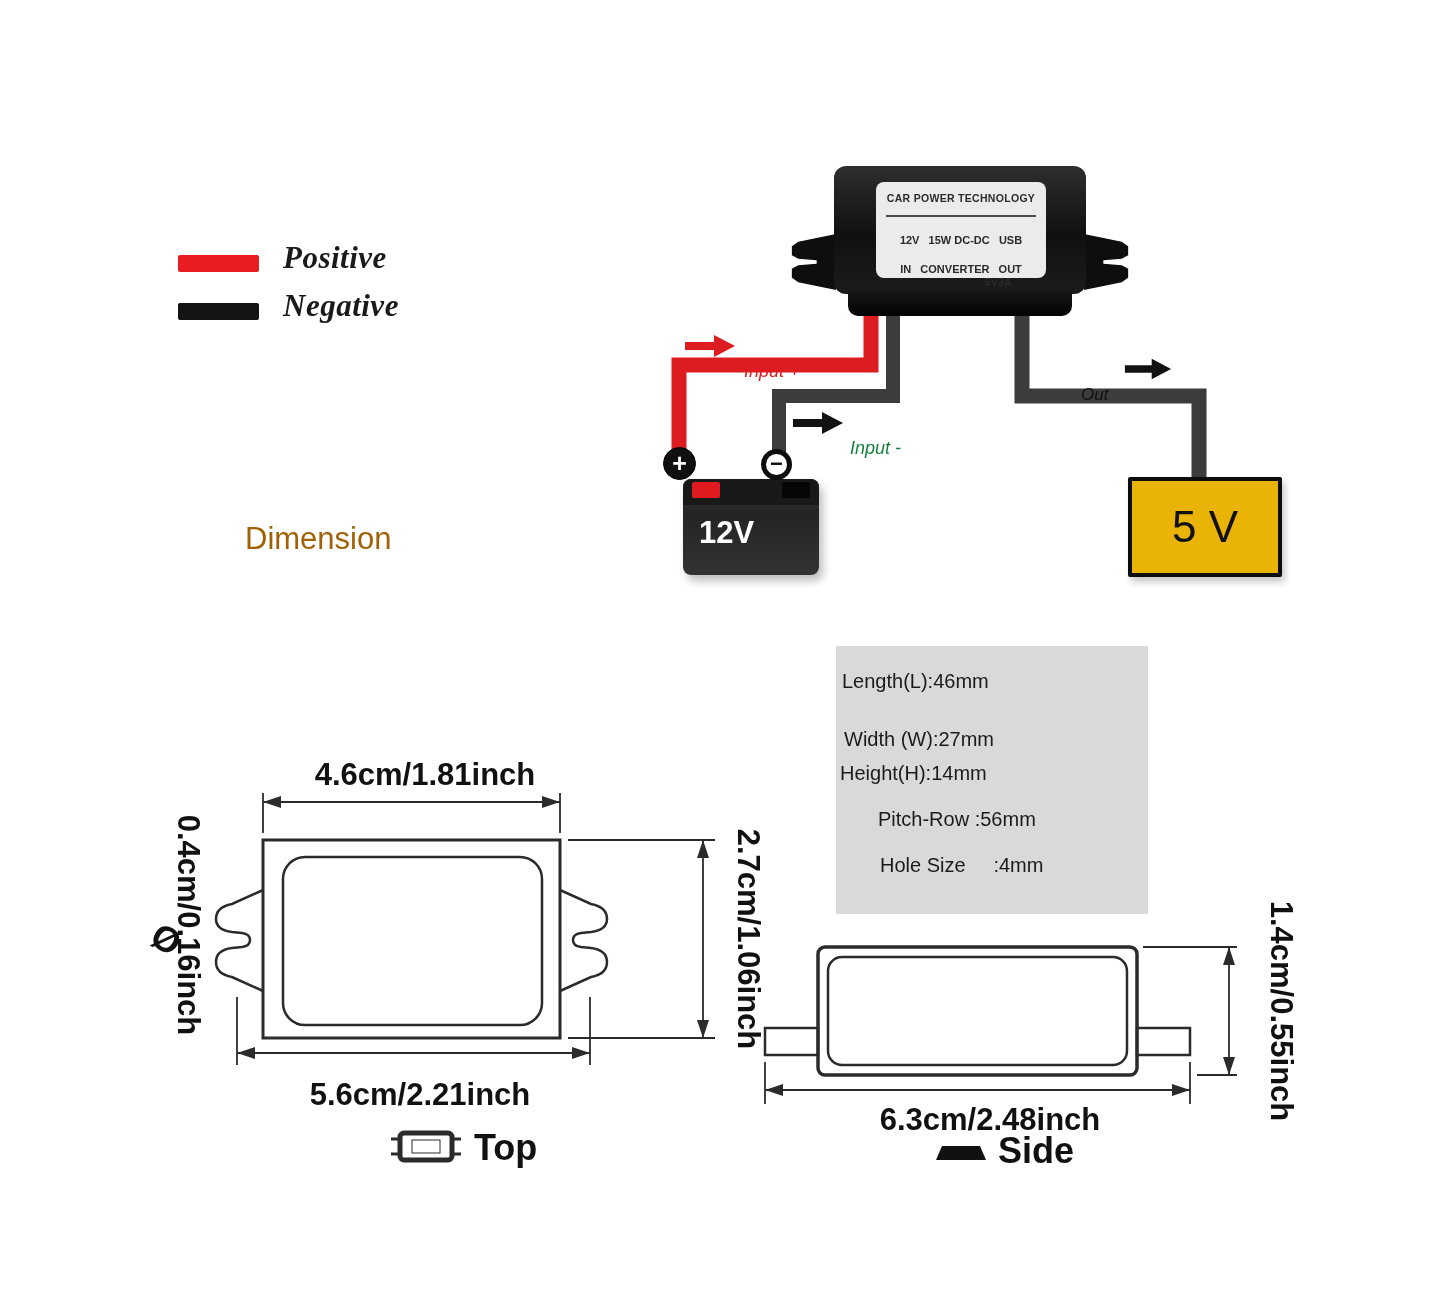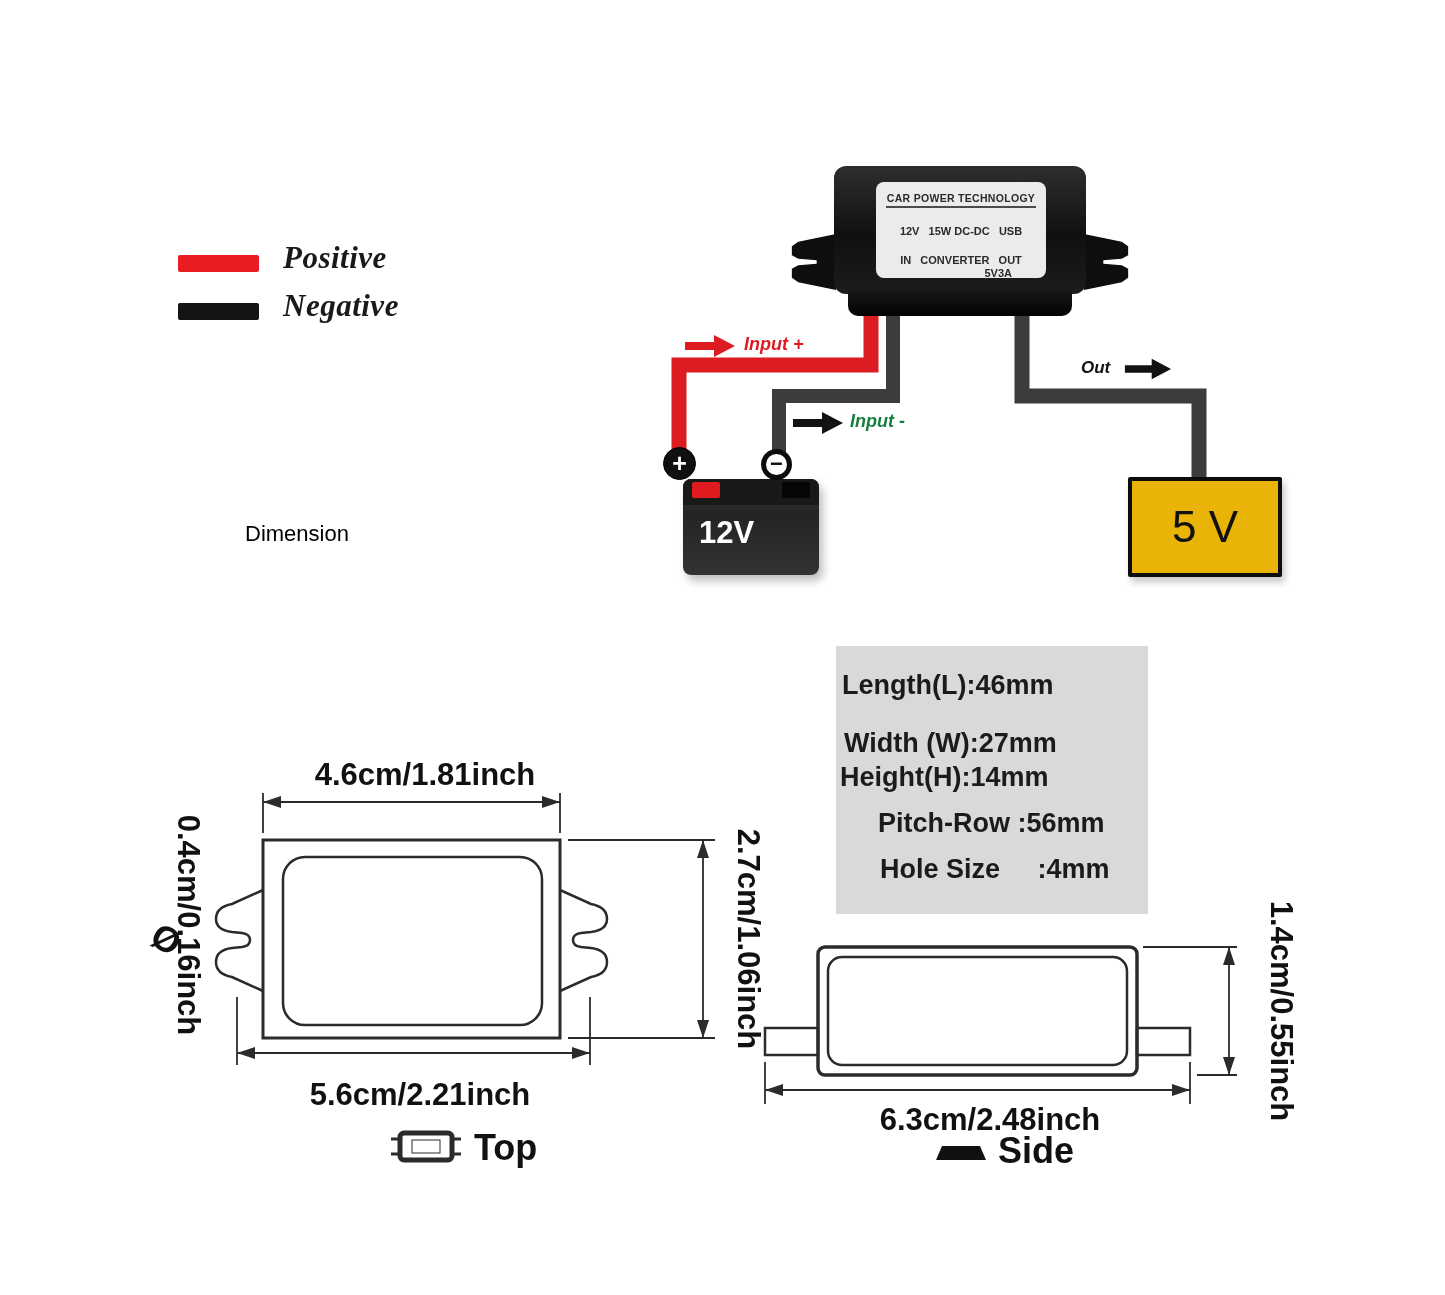--- a/index.html
+++ b/index.html
@@ -19,46 +19,46 @@
     background:linear-gradient(180deg,#2e2e2e 0%,#101010 55%,#1c1c1c 100%);}
   .conv-lip{position:absolute;left:58px;top:126px;width:224px;height:26px;border-radius:0 0 10px 10px;
     background:linear-gradient(180deg,#181818,#020202);}
   .conv-tab{position:absolute;top:70px;width:46px;height:56px;background:#0e0e0e;}
   .conv-tab.left{left:0;
     clip-path:polygon(100% 0%,18% 14%,4% 22%,4% 38%,18% 44%,58% 47%,58% 53%,18% 56%,4% 62%,4% 78%,18% 86%,100% 100%);}
   .conv-tab.right{left:294px;
     clip-path:polygon(0% 0%,82% 14%,96% 22%,96% 38%,82% 44%,42% 47%,42% 53%,82% 56%,96% 62%,96% 78%,82% 86%,0% 100%);}
   .conv-label{position:absolute;left:86px;top:18px;width:170px;height:96px;background:#ebebeb;border-radius:8px;
     box-sizing:border-box;padding-top:10px;text-align:center;color:#2a2a2a;}
-  .conv-label .l1{font-size:10.5px;font-weight:bold;letter-spacing:.3px;border-bottom:2px solid #4a4a4a;margin:0 10px;padding-bottom:2px;}
+  .conv-label .l1{font-size:10.5px;font-weight:bold;letter-spacing:.3px;border-bottom:2px solid #4a4a4a;margin:0 10px;padding-bottom:11px;}
   .conv-label .l2,.conv-label .l3{font-size:11px;font-weight:bold;white-space:pre;margin-top:17px;}
   .conv-label .l4{font-size:11px;font-weight:bold;text-align:right;padding-right:34px;margin-top:1px;}
   
-  .flow-label{position:absolute;font-weight:bold;font-style:italic;z-index:3;}
+  .flow-label{position:absolute;font-weight:normal;font-style:italic;z-index:3;margin-top:27px;}
   
   .battery{position:absolute;left:655px;top:479px;width:136px;height:96px;border-radius:8px;z-index:2;
     background:linear-gradient(180deg,#3d3d3d 0%,#242424 35%,#323232 100%);
     box-shadow:4px 6px 8px rgba(0,0,0,.25);margin-left:28px;}
   .battery-top{position:absolute;left:0;top:0;width:100%;height:26px;background:#191919;border-radius:8px 8px 0 0;}
   .batt-term{position:absolute;top:3px;width:28px;height:16px;border-radius:2px;}
   .batt-term.pos{left:9px;background:#e01b20;}
   .batt-term.neg{right:9px;background:#060606;}
   .battery-voltage{position:absolute;left:16px;top:36px;color:#fff;font-size:31px;font-weight:bold;}
   .term-circle{position:absolute;z-index:3;border-radius:50%;text-align:center;font-weight:bold;}
   .term-circle.plus{left:663px;top:447px;width:31px;height:31px;background:#101010;color:#fff;font-size:25px;line-height:30px;border:1px solid #000;}
   .term-circle.minus{left:761px;top:449px;width:21px;height:21px;background:#fff;color:#0c0c0c;border:5px solid #0c0c0c;font-size:22px;line-height:19px;}
   
   .outbox{position:absolute;left:1128px;top:477px;width:146px;height:92px;background:#eab308;border:4px solid #0c0c0c;
     border-radius:2px;z-index:2;display:flex;align-items:center;justify-content:center;
     box-shadow:3px 5px 7px rgba(0,0,0,.22);font-size:44px;font-weight:500;color:#111;}
   
-  .dim-heading{position:absolute;left:245px;top:521px;font-size:22px;color:#000000;}
+  .dim-heading{position:absolute;left:245px;top:521px;font-size:31px;color:#a16207;}
   
   .specs{position:absolute;left:836px;top:646px;width:312px;height:268px;background:#d9d9d9;z-index:2;}
-  .specs .row{position:absolute;font-size:27px;font-weight:700;color:#1b1b1b;white-space:pre;}
+  .specs .row{position:absolute;font-size:20px;font-weight:400;color:#1b1b1b;white-space:pre;}
   
   .dwg{position:absolute;z-index:2;}
   .dwg line,.dwg path.outline,.dwg rect{stroke:#2b2b2b;fill:none;}
   .dwg text{fill:#111;font-family:"Liberation Sans",sans-serif;font-weight:bold;}
 </style>
 </head>
 <body>
 
 <div class="canvas">
 

